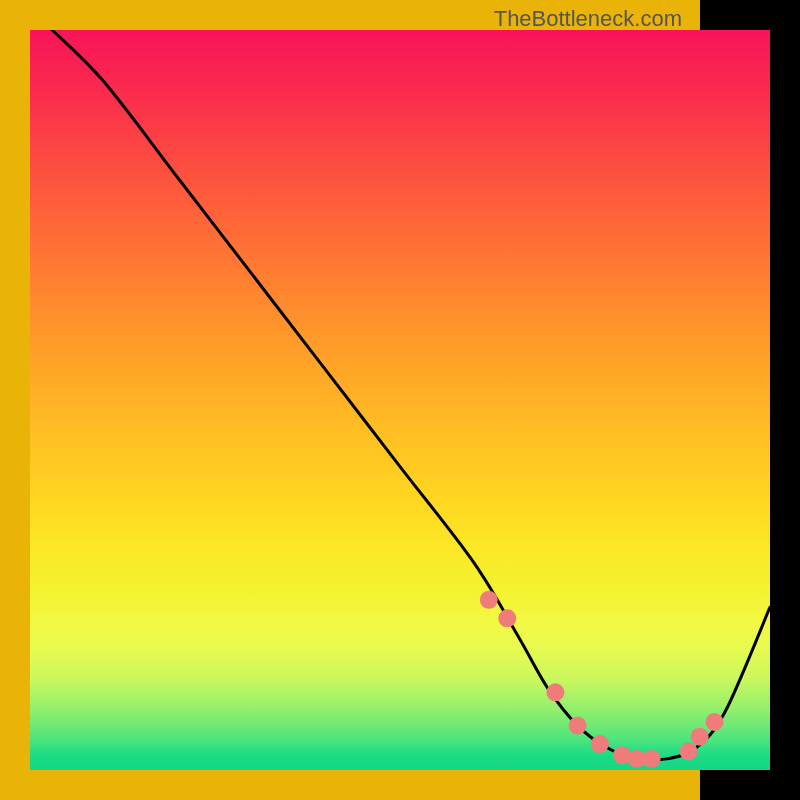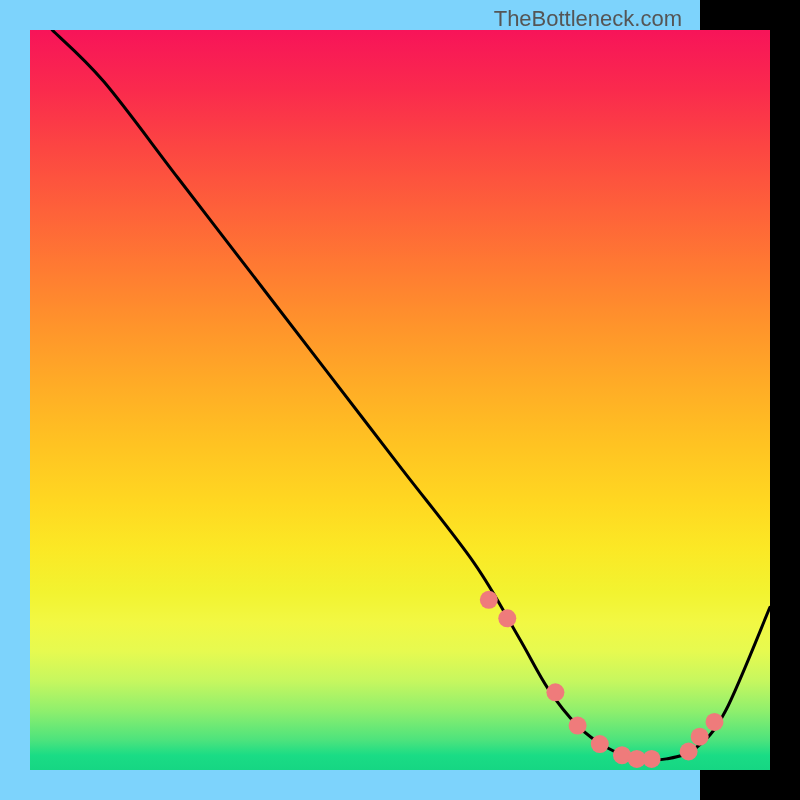--- a/index.html
+++ b/index.html
@@ -8,21 +8,21 @@
     background: #000;
     width: 800px;
     height: 800px;
     overflow: hidden;
     font-family: Arial, sans-serif;
   }
   .container {
     position: relative;
     width: 700px;
     height: 800px;
-    background: #7dd3fc;
+    background: #eab308;
   }
   .watermark {
     position: absolute;
     top: 6px;
     right: 18px;
     color: #555;
     font-size: 22px;
     font-weight: 500;
     z-index: 10;
   }

